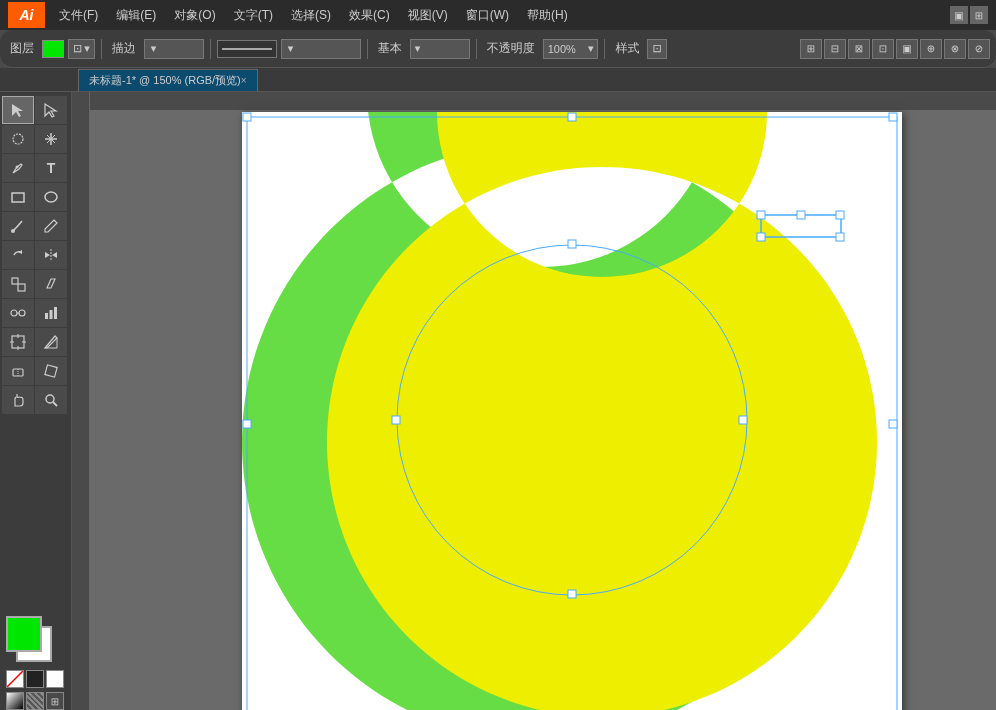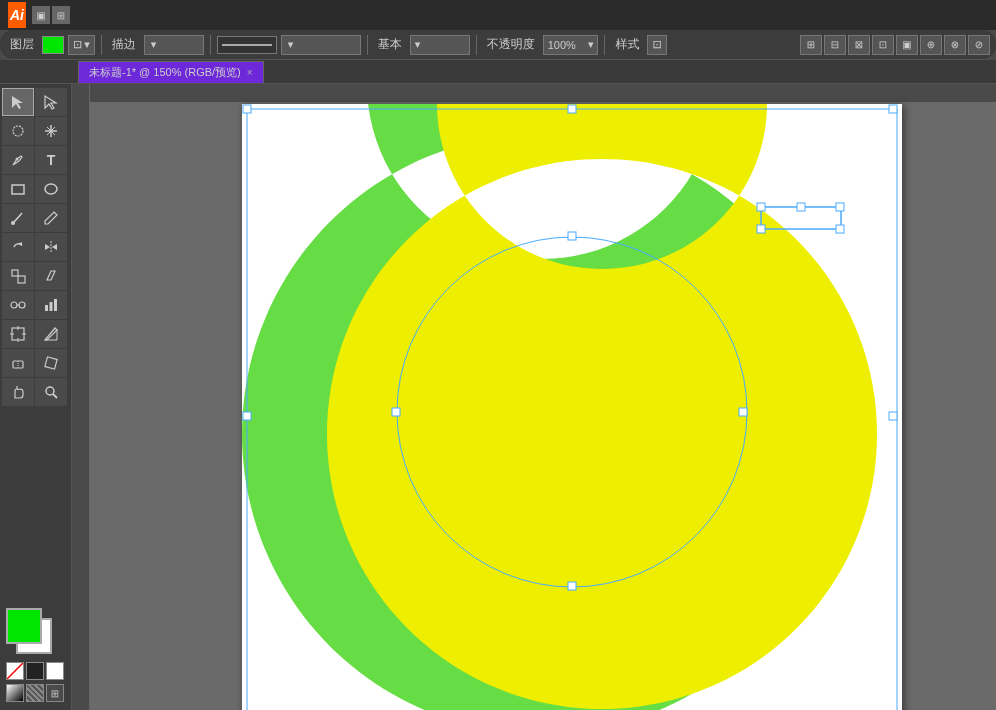--- a/index.html
+++ b/index.html
@@ -20,21 +20,21 @@
       display: flex;
       align-items: center;
       padding: 0 8px;
       gap: 6px;
     }
     #ai-logo {
       background: #ff5c00;
       color: white;
       font-weight: bold;
       font-size: 14px;
-      width: 18px;
+      width: 37px;
       height: 26px;
       display: flex;
       align-items: center;
       justify-content: center;
       font-style: italic;
     }
     #menu-bar {
       display: flex;
       gap: 2px;
       flex: 1;
@@ -56,21 +56,21 @@
       display: flex;
       align-items: center;
       justify-content: center;
       font-size: 10px;
       color: #ccc;
       cursor: pointer;
     }
 
     
     #toolbar {
-      height: 30px;
+      height: 38px;
       background: #3c3c3c;
       display: flex;
       align-items: center;
       padding: 0 6px;
       gap: 4px;
       border-bottom: 1px solid #555;
       border-radius: 13px;
     }
     .toolbar-label {
       color: #ccc;
@@ -132,29 +132,29 @@
     #tabbar {
       height: 24px;
       background: #3a3a3a;
       display: flex;
       align-items: flex-end;
       padding-left: 78px;
       border-bottom: 1px solid #555;
     }
     .tab {
       height: 22px;
-      background: #6d28d9;
+      background: #0c4a6e;
       border: 1px solid #666;
       border-bottom: none;
       padding: 0 10px;
       display: flex;
       align-items: center;
       font-size: 11px;
       color: #ccc;
-      gap: 6px;
+      gap: 0;
     }
     .tab-close {
       font-size: 10px;
       color: #aaa;
       cursor: pointer;
     }
 
     
     #main {
       display: flex;
@@ -292,20 +292,31 @@
       font-size: 10px;
       color: #ccc;
       cursor: pointer;
     }
   </style>
 </head>
 <body>
 
 <div id="titlebar">
   <div id="ai-logo">Ai</div>
+  <div id="menu-bar">
+    <span class="menu-item">文件(F)</span>
+    <span class="menu-item">编辑(E)</span>
+    <span class="menu-item">对象(O)</span>
+    <span class="menu-item">文字(T)</span>
+    <span class="menu-item">选择(S)</span>
+    <span class="menu-item">效果(C)</span>
+    <span class="menu-item">视图(V)</span>
+    <span class="menu-item">窗口(W)</span>
+    <span class="menu-item">帮助(H)</span>
+  </div>
   <div id="window-controls">
     <div class="win-btn">▣</div>
     <div class="win-btn">⊞</div>
   </div>
 </div>
 
 <div id="toolbar">
   <span class="toolbar-label">图层</span>
   <div class="toolbar-swatch"></div>
   <div class="toolbar-btn">

